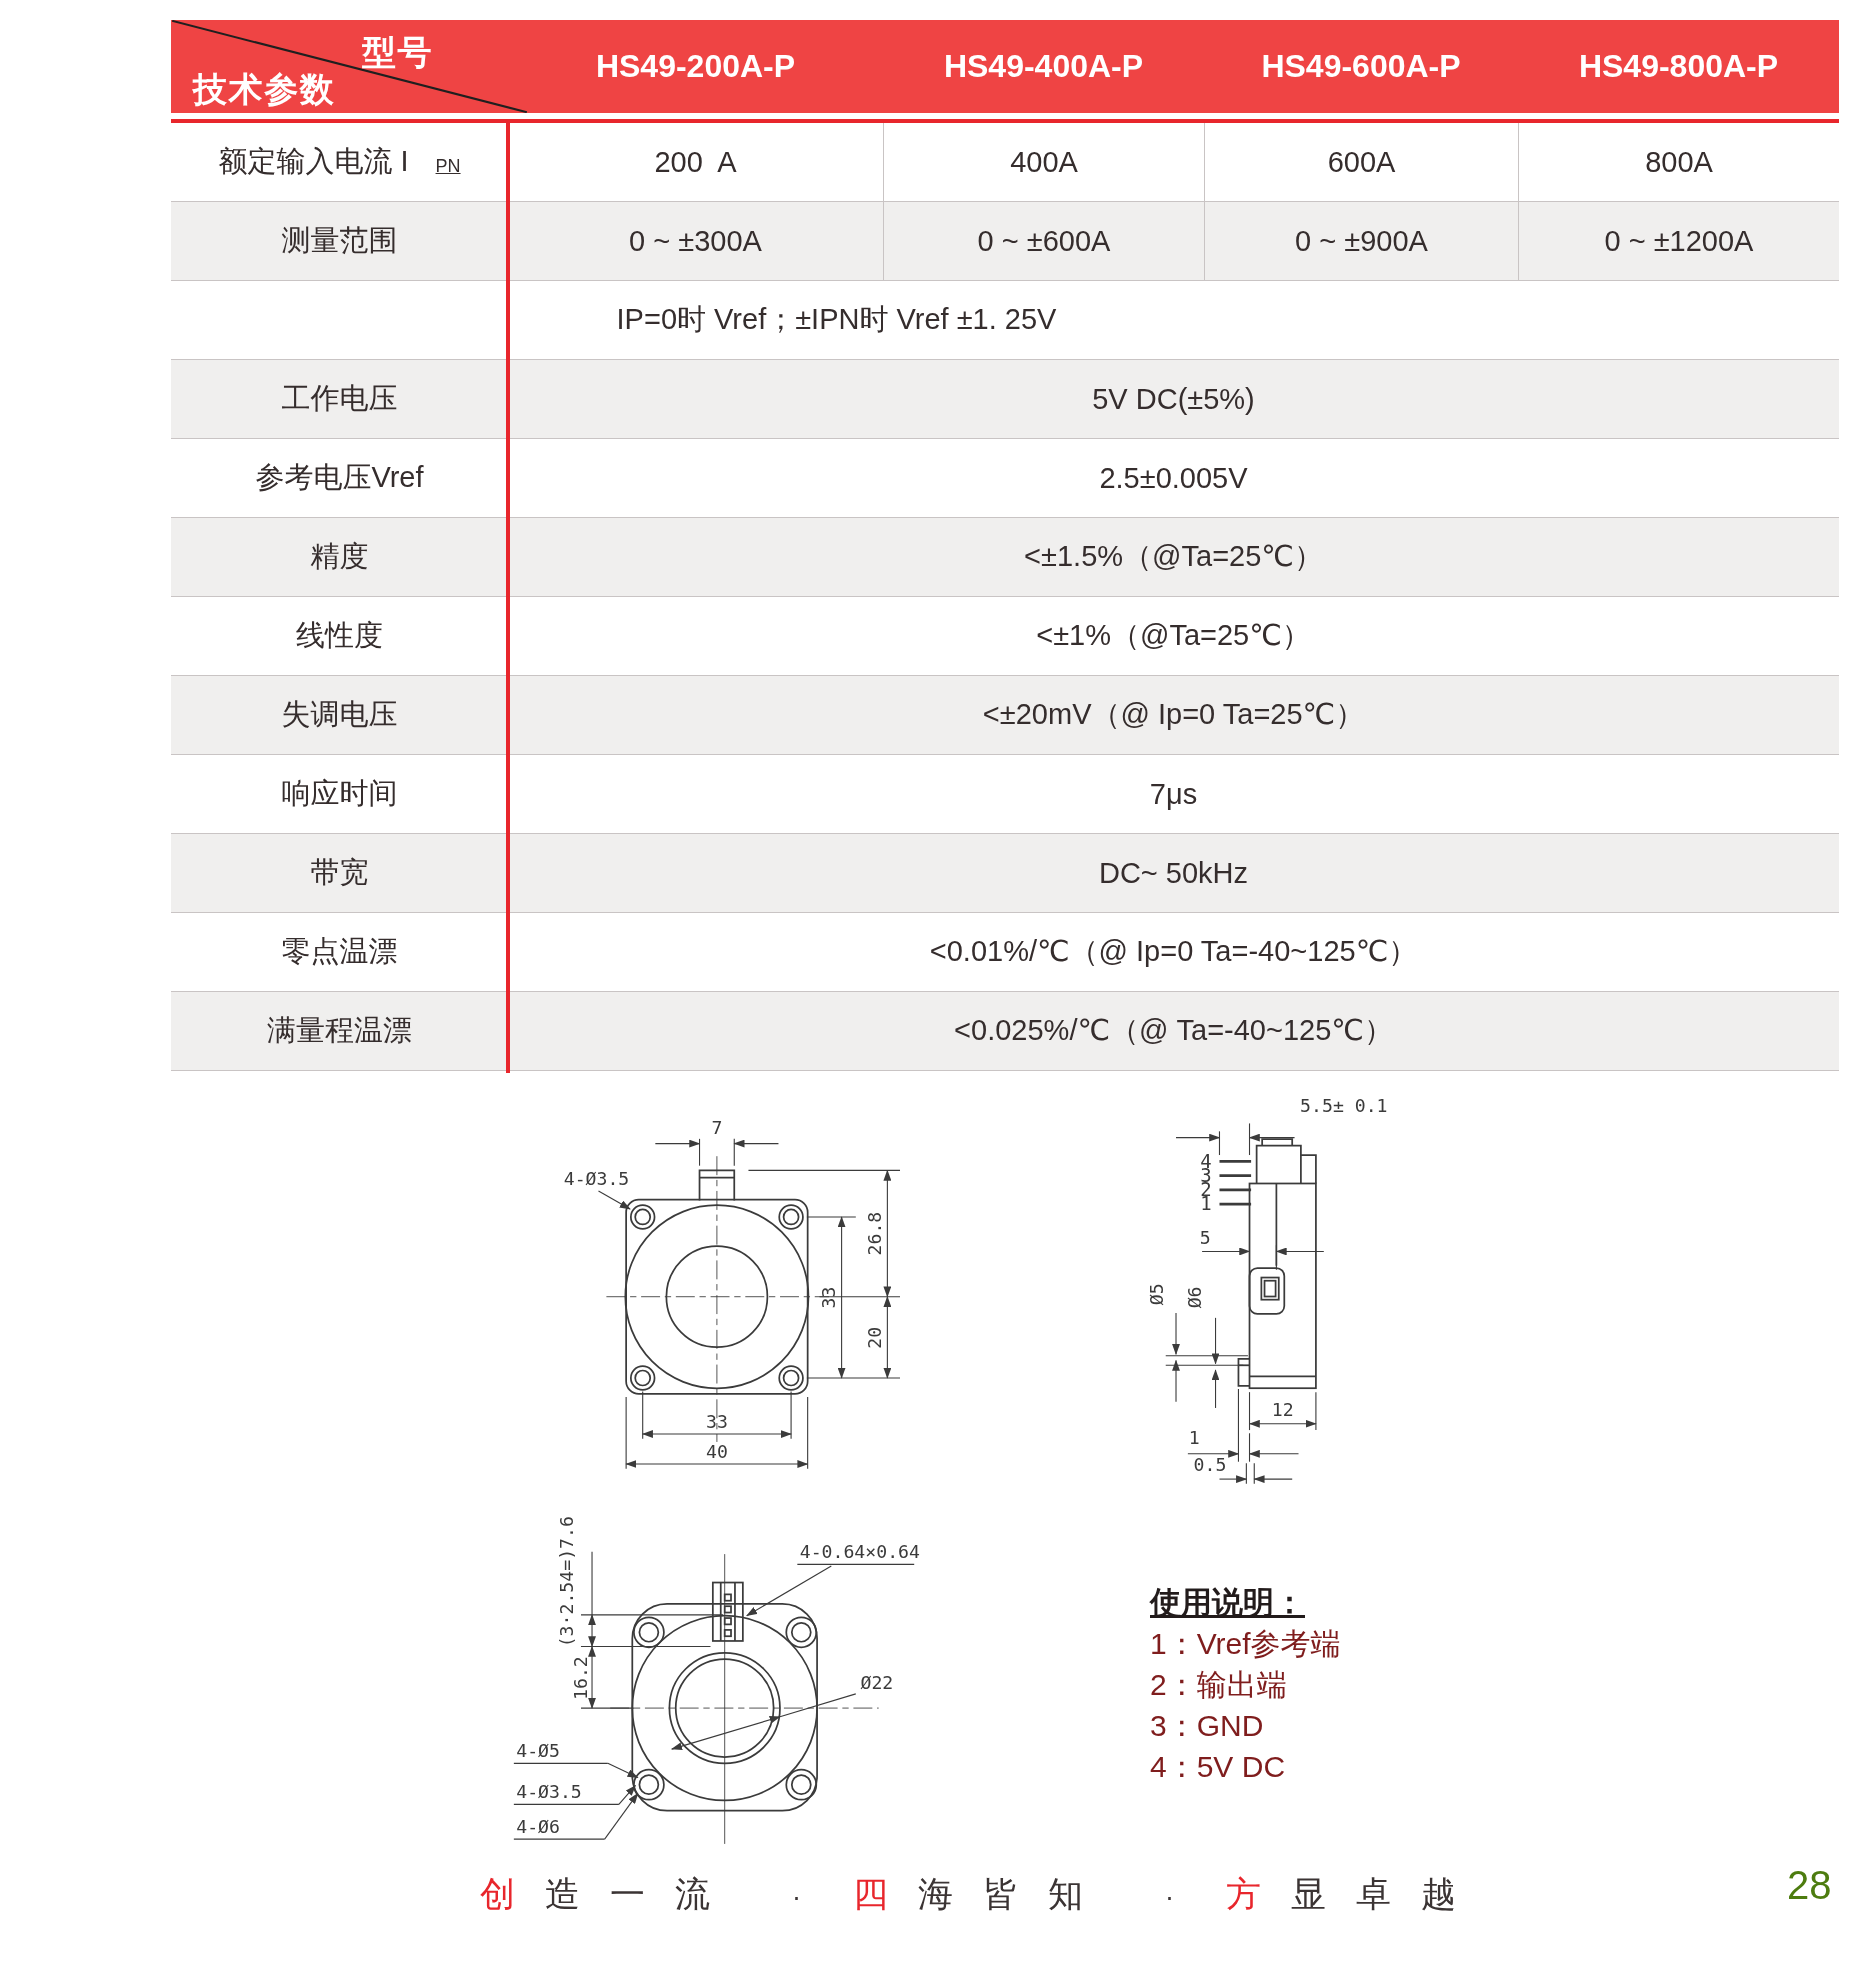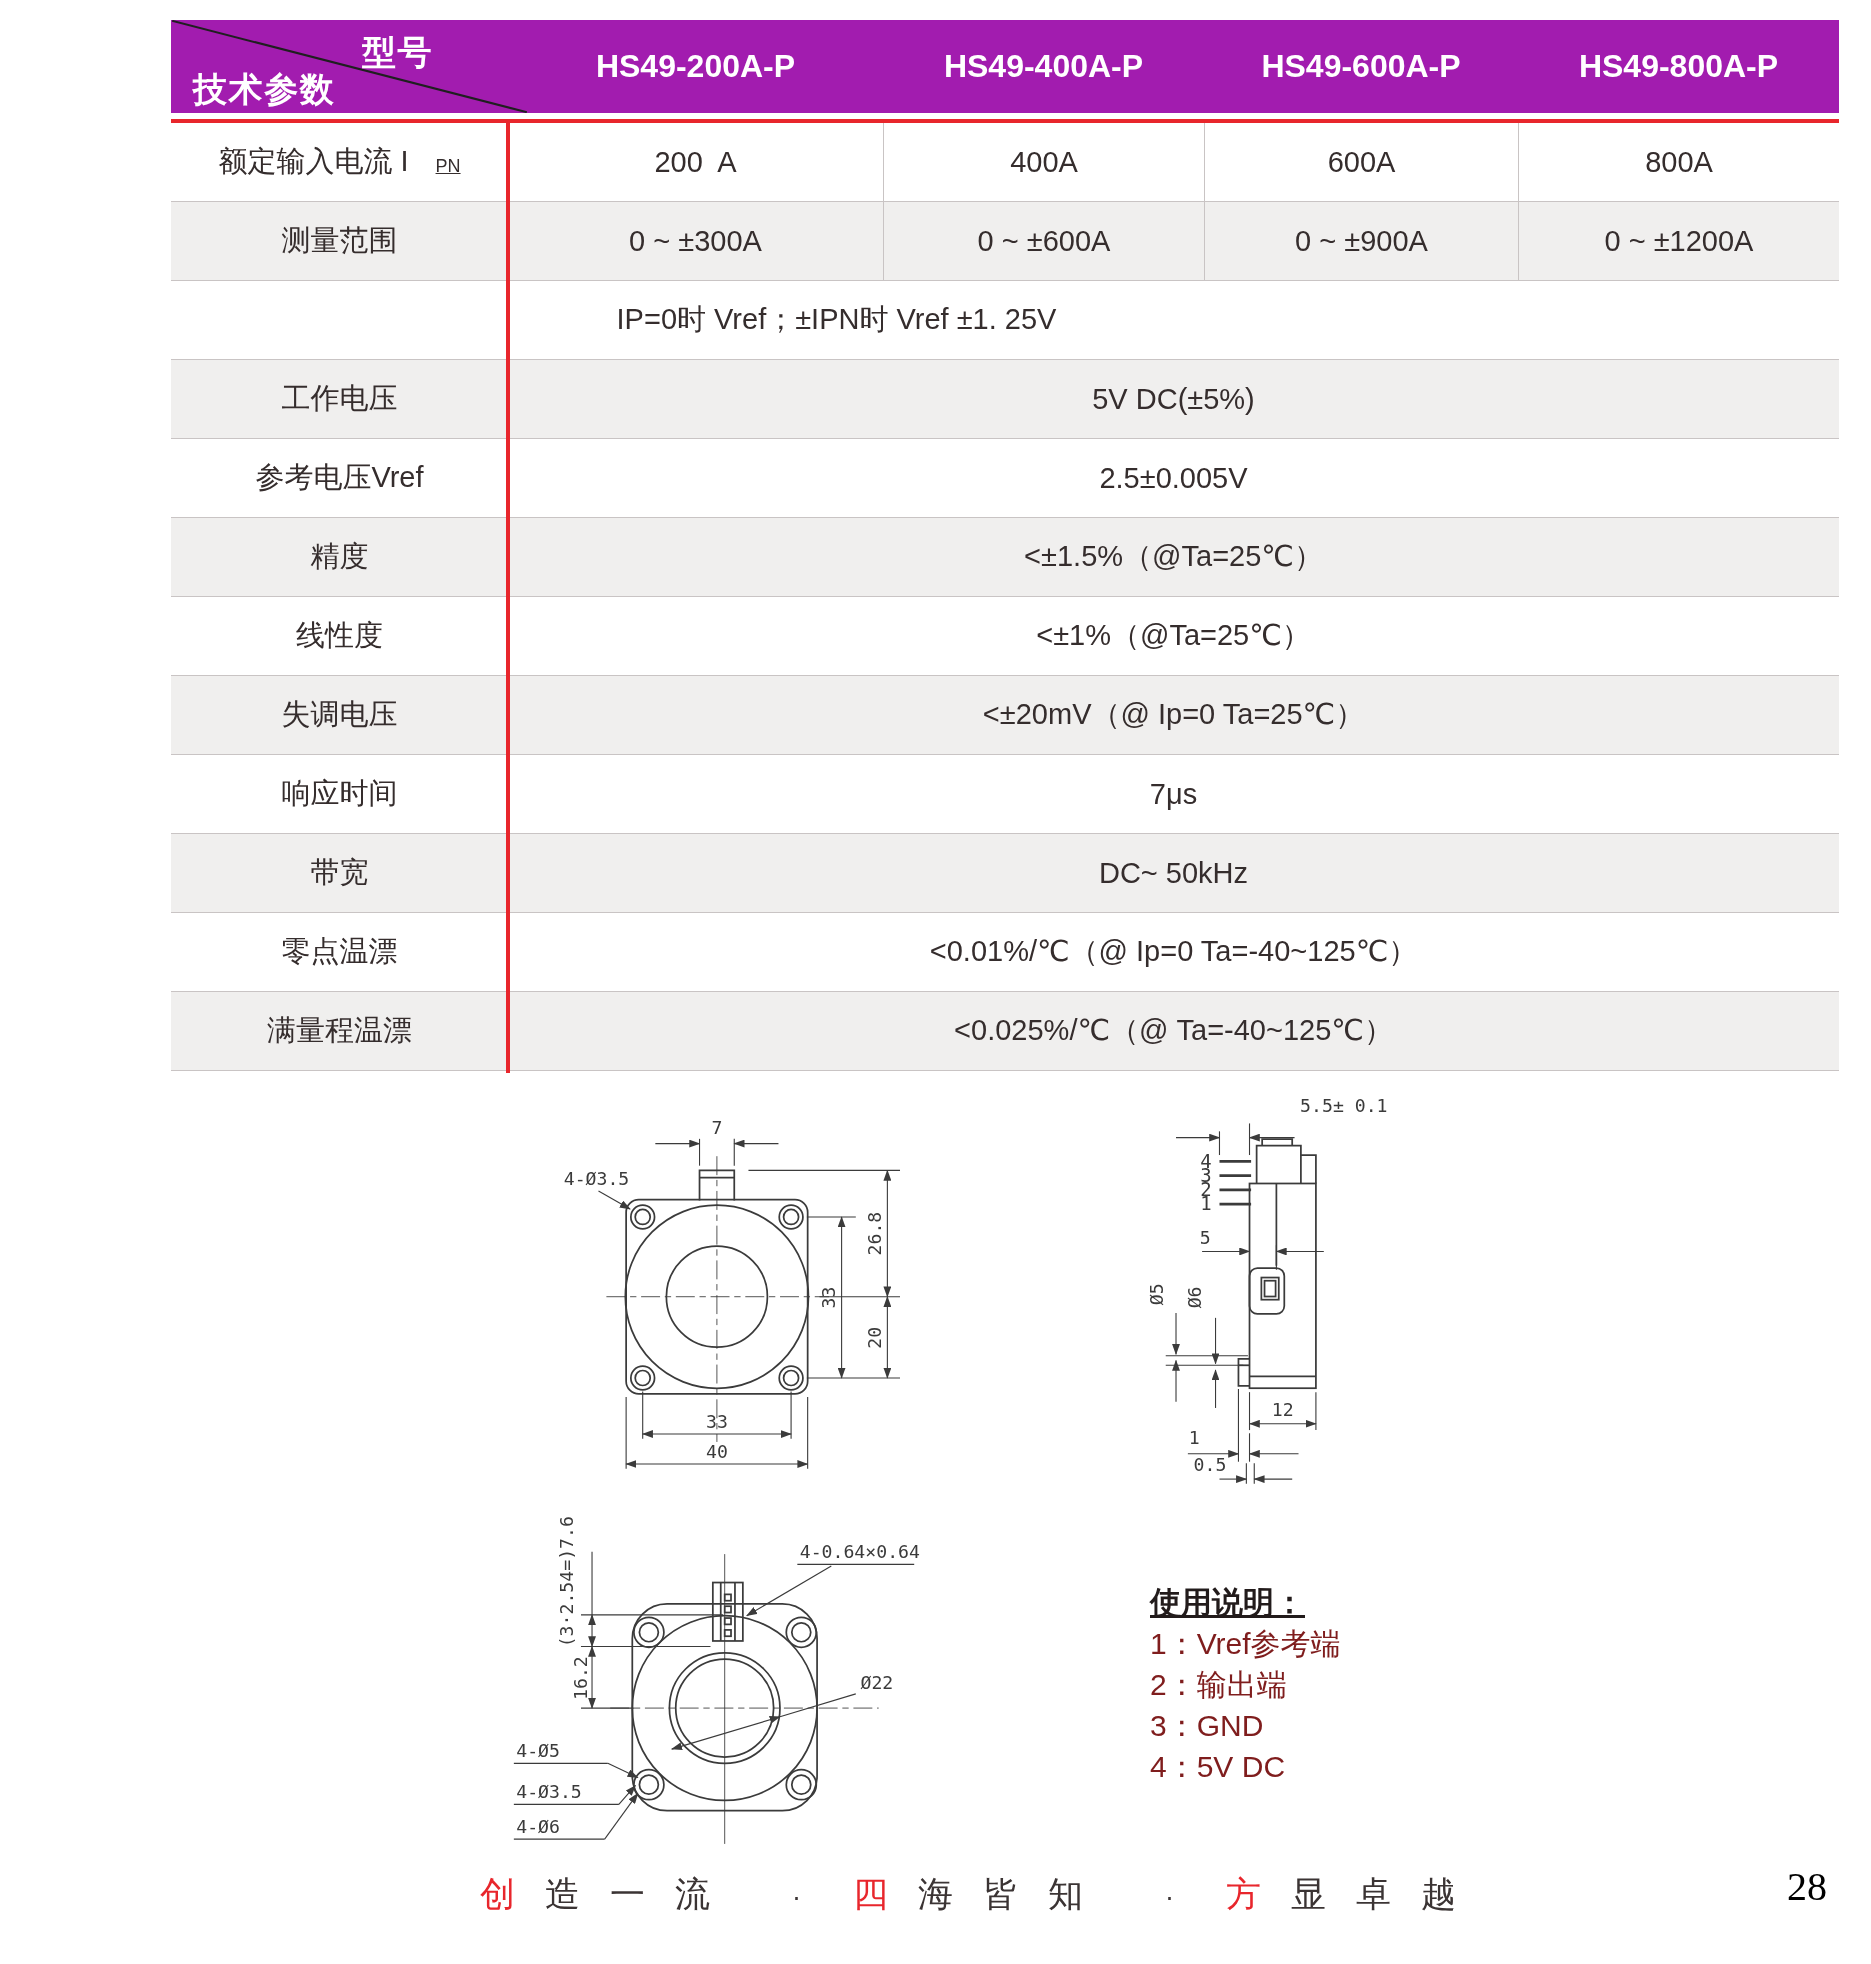--- a/index.html
+++ b/index.html
@@ -1,21 +1,21 @@
 <!DOCTYPE html>
 <html style="font-size:12.6px"><head>
 <meta charset="utf-8">
 <style>
   html,body { margin:0; padding:0; background:#ffffff; }
   .page { position:relative; width:1872px; height:1965px; background:#ffffff; overflow:hidden;
           font-family:"Liberation Sans","DejaVu Sans",sans-serif; color:#352d2d; }
 
   
   .spec-table { position:absolute; left:171px; top:20px; width:1668px; }
-  .thead { position:relative; height:93px; background:#a21caf; }
+  .thead { position:relative; height:93px; background:#ef4444; }
   .corner-diag { position:absolute; left:0; top:0; }
   .corner-label { position:absolute; color:#ffffff; font-weight:bold; font-size:34px; letter-spacing:1.6px; }
   .cl-top { left:191px; top:9.5px; }
   .cl-bottom { left:22px; top:47px; }
   .model { position:absolute; top:0; height:93px; display:flex; align-items:center; justify-content:center;
            color:#ffffff; font-weight:bold; font-size:32px; }
   .m1 { left:337px; width:375px; } .m2 { left:712px; width:321px; }
   .m3 { left:1033px; width:314px; } .m4 { left:1347px; width:321px; }
   .red-hline { position:absolute; left:171px; top:119px; width:1668px; height:4.7px; background:#e8262c; }
   .rows { position:absolute; left:171px; top:123px; width:1668px; }
@@ -39,22 +39,22 @@
   .usage { position:absolute; left:1150px; top:1582px; }
   .u-title { font-size:31px; font-weight:bold; color:#221b1b; line-height:41px;text-decoration:underline; }
   .u-item { font-size:30px; color:#7f1d1d; line-height:41px; }
 
   
   .footer { position:absolute; left:480px; top:1871px; display:flex; align-items:baseline;
             font-size:35px; color:#3b3434;gap:16px; }
   .fseg { display:inline-block; letter-spacing:30px; }
   .fseg::first-letter { color:#e8262c; }
   .fsep { margin:0 36px; font-size:27px; color:#3b3434; }
-  .page-num { position:absolute; left:1787px; top:1863px; font-size:40px; color:#000000;
-              font-family:Liberation Serif, serif; }
+  .page-num { position:absolute; left:1787px; top:1863px; font-size:40px; color:#4d7c0f;
+              font-family:Liberation Sans, sans-serif; }
 </style>
 </head>
 <body>
 
 <div class="page">
 
   <div class="spec-table">
     <div class="thead">
       <svg class="corner-diag" width="357" height="93" viewBox="0 0 452 118">
         <line x1="1" y1="1" x2="451" y2="117" stroke="#1f1f1f" stroke-width="2.5"></line>

